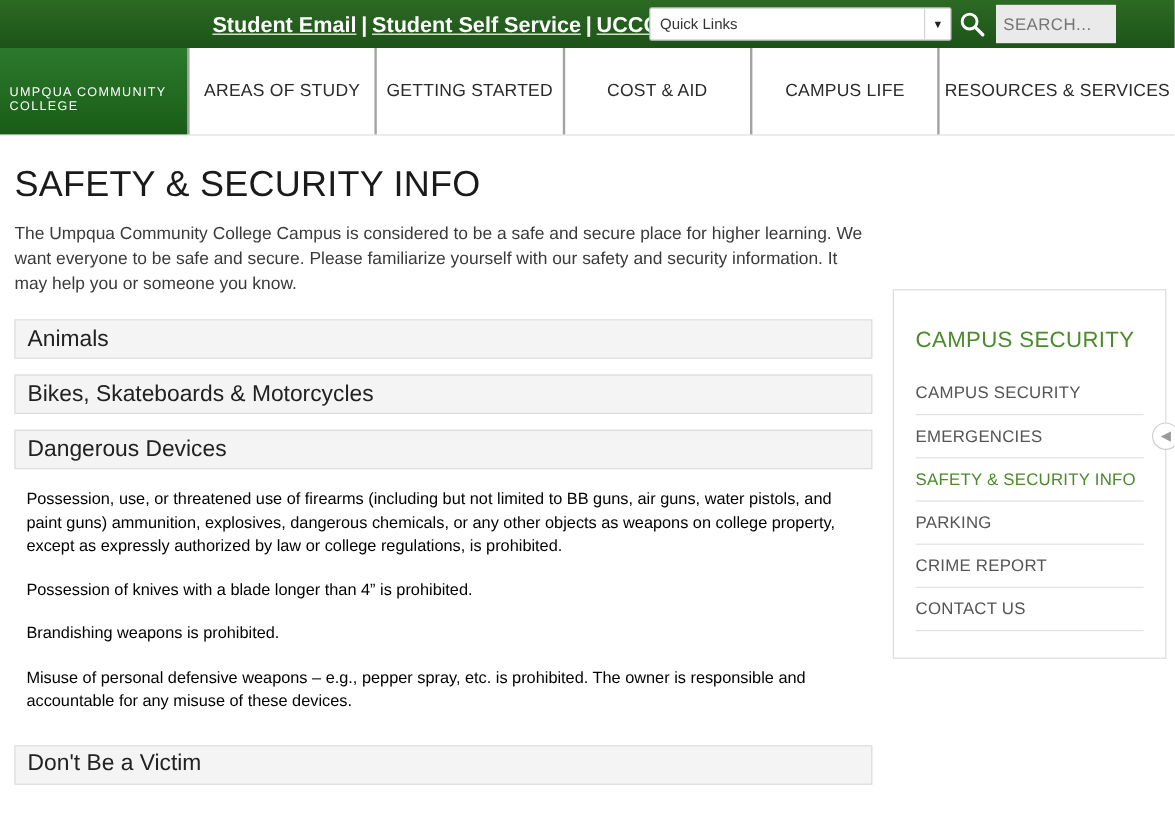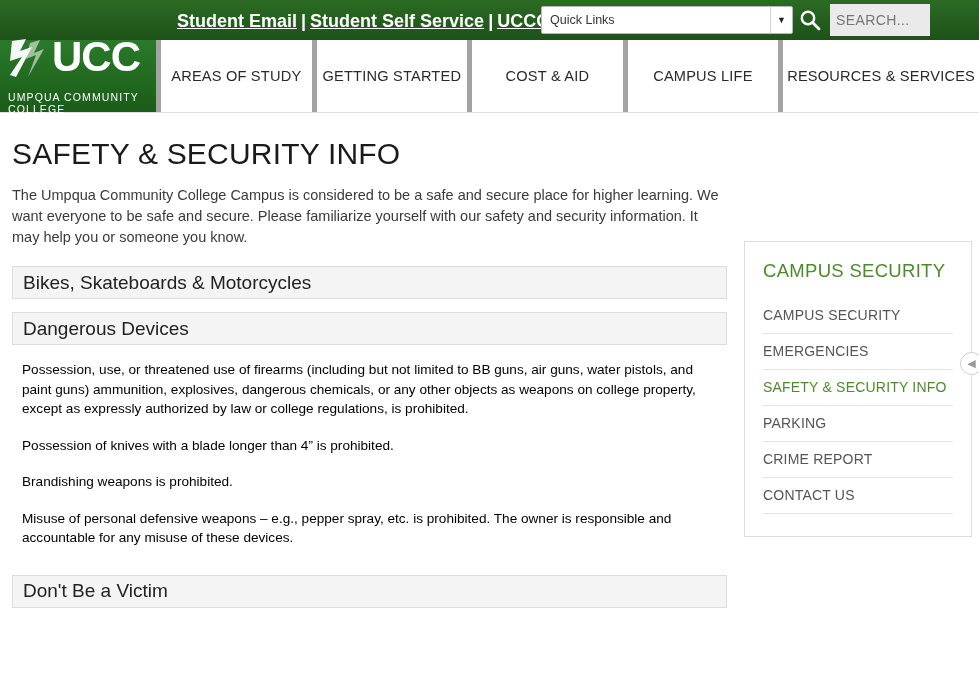--- a/index.html
+++ b/index.html
@@ -114,21 +114,21 @@
   .logo-sub {
     font-size: 10.5px;
     letter-spacing: 1.1px;
     padding-left: 2px;
     margin-top: 14px;
     font-weight: normal;
   }
   .navitems { display: flex; flex: 1; }
   .navitem {
     flex: 1;
-    border-left: 5px solid #a3a3a3;
+    border-left: 2px solid #a3a3a3;
     display: flex;
     align-items: center;
     justify-content: center;
     font-size: 14.6px;
     color: #2a2a2a;
     letter-spacing: .2px;
     text-align: center;
     padding: 0 4px;
     white-space: nowrap;
   }
@@ -179,21 +179,21 @@
     margin: 0 0 17px 0;
   }
 
   
   .sidebar {
     width: 228px;
     margin-left: 17px;
     margin-top: 128px;
     border: 1px solid #dcdcdc;
     background: #ffffff;
-    padding: 16px 18px 22px 18px;
+    padding: 28px 18px 22px 18px;
     position: relative;
     align-self: flex-start;
   }
   .sidebar h2 {
     font-size: 18.5px;
     color: #4b8b2b;
     font-weight: normal;
     margin: 2px 0 16px 0;
     letter-spacing: .3px;
   }
@@ -240,46 +240,38 @@
         <circle cx="9" cy="9" r="6.2" fill="none" stroke="#ffffff" stroke-width="2.4"></circle>
         <line x1="13.6" y1="13.6" x2="20" y2="20" stroke="#ffffff" stroke-width="2.8" stroke-linecap="round"></line>
       </svg>
     </div>
     <input class="search-box" type="text" placeholder="SEARCH..." style="">
   </div>
 </div>
 
 <div class="mainnav">
   <div class="logo">
-    <div class="logo-row">
-      <div class="logo-mark">
-        <svg width="44" height="42" viewBox="0 0 44 42" aria-hidden="true">
-          <path d="M6 4 L20 2 L14 14 L26 10 L10 40 L4 38 L16 20 L4 24 Z" fill="#ffffff" opacity="0.95"></path>
-          <path d="M24 6 L34 3 L28 16 L38 12 L22 40 L30 18 L20 22 Z" fill="#ffffff" opacity="0.55"></path>
-        </svg>
-      </div>
-      <div class="logo-text">UCC</div>
-    </div>
     <div class="logo-sub">UMPQUA COMMUNITY COLLEGE</div>
   </div>
 
   <div class="navitems">
     <div class="navitem">AREAS OF STUDY</div>
     <div class="navitem">GETTING STARTED</div>
     <div class="navitem">COST &amp; AID</div>
     <div class="navitem">CAMPUS LIFE</div>
     <div class="navitem">RESOURCES &amp; SERVICES</div>
   </div>
 </div>
 
 <div class="page">
   <div class="content">
     <h1 class="page-title">SAFETY &amp; SECURITY INFO</h1>
     <p class="intro">The Umpqua Community College Campus is considered to be a safe and secure place for higher learning. We want everyone to be safe and secure. Please familiarize yourself with our safety and security information. It may help you or someone you know.</p>
 
+    <div class="accordion-item">Animals</div>
     <div class="accordion-item">Bikes, Skateboards &amp; Motorcycles</div>
     <div class="accordion-item">Dangerous Devices</div>
 
     <div class="panel">
       <p>Possession, use, or threatened use of firearms (including but not limited to BB guns, air guns, water pistols, and paint guns) ammunition, explosives, dangerous chemicals, or any other objects as weapons on college property, except as expressly authorized by law or college regulations, is prohibited.</p>
       <p>Possession of knives with a blade longer than 4” is prohibited.</p>
       <p>Brandishing weapons is prohibited.</p>
       <p>Misuse of personal defensive weapons – e.g., pepper spray, etc. is prohibited. The owner is responsible and accountable for any misuse of these devices.</p>
     </div>
 

